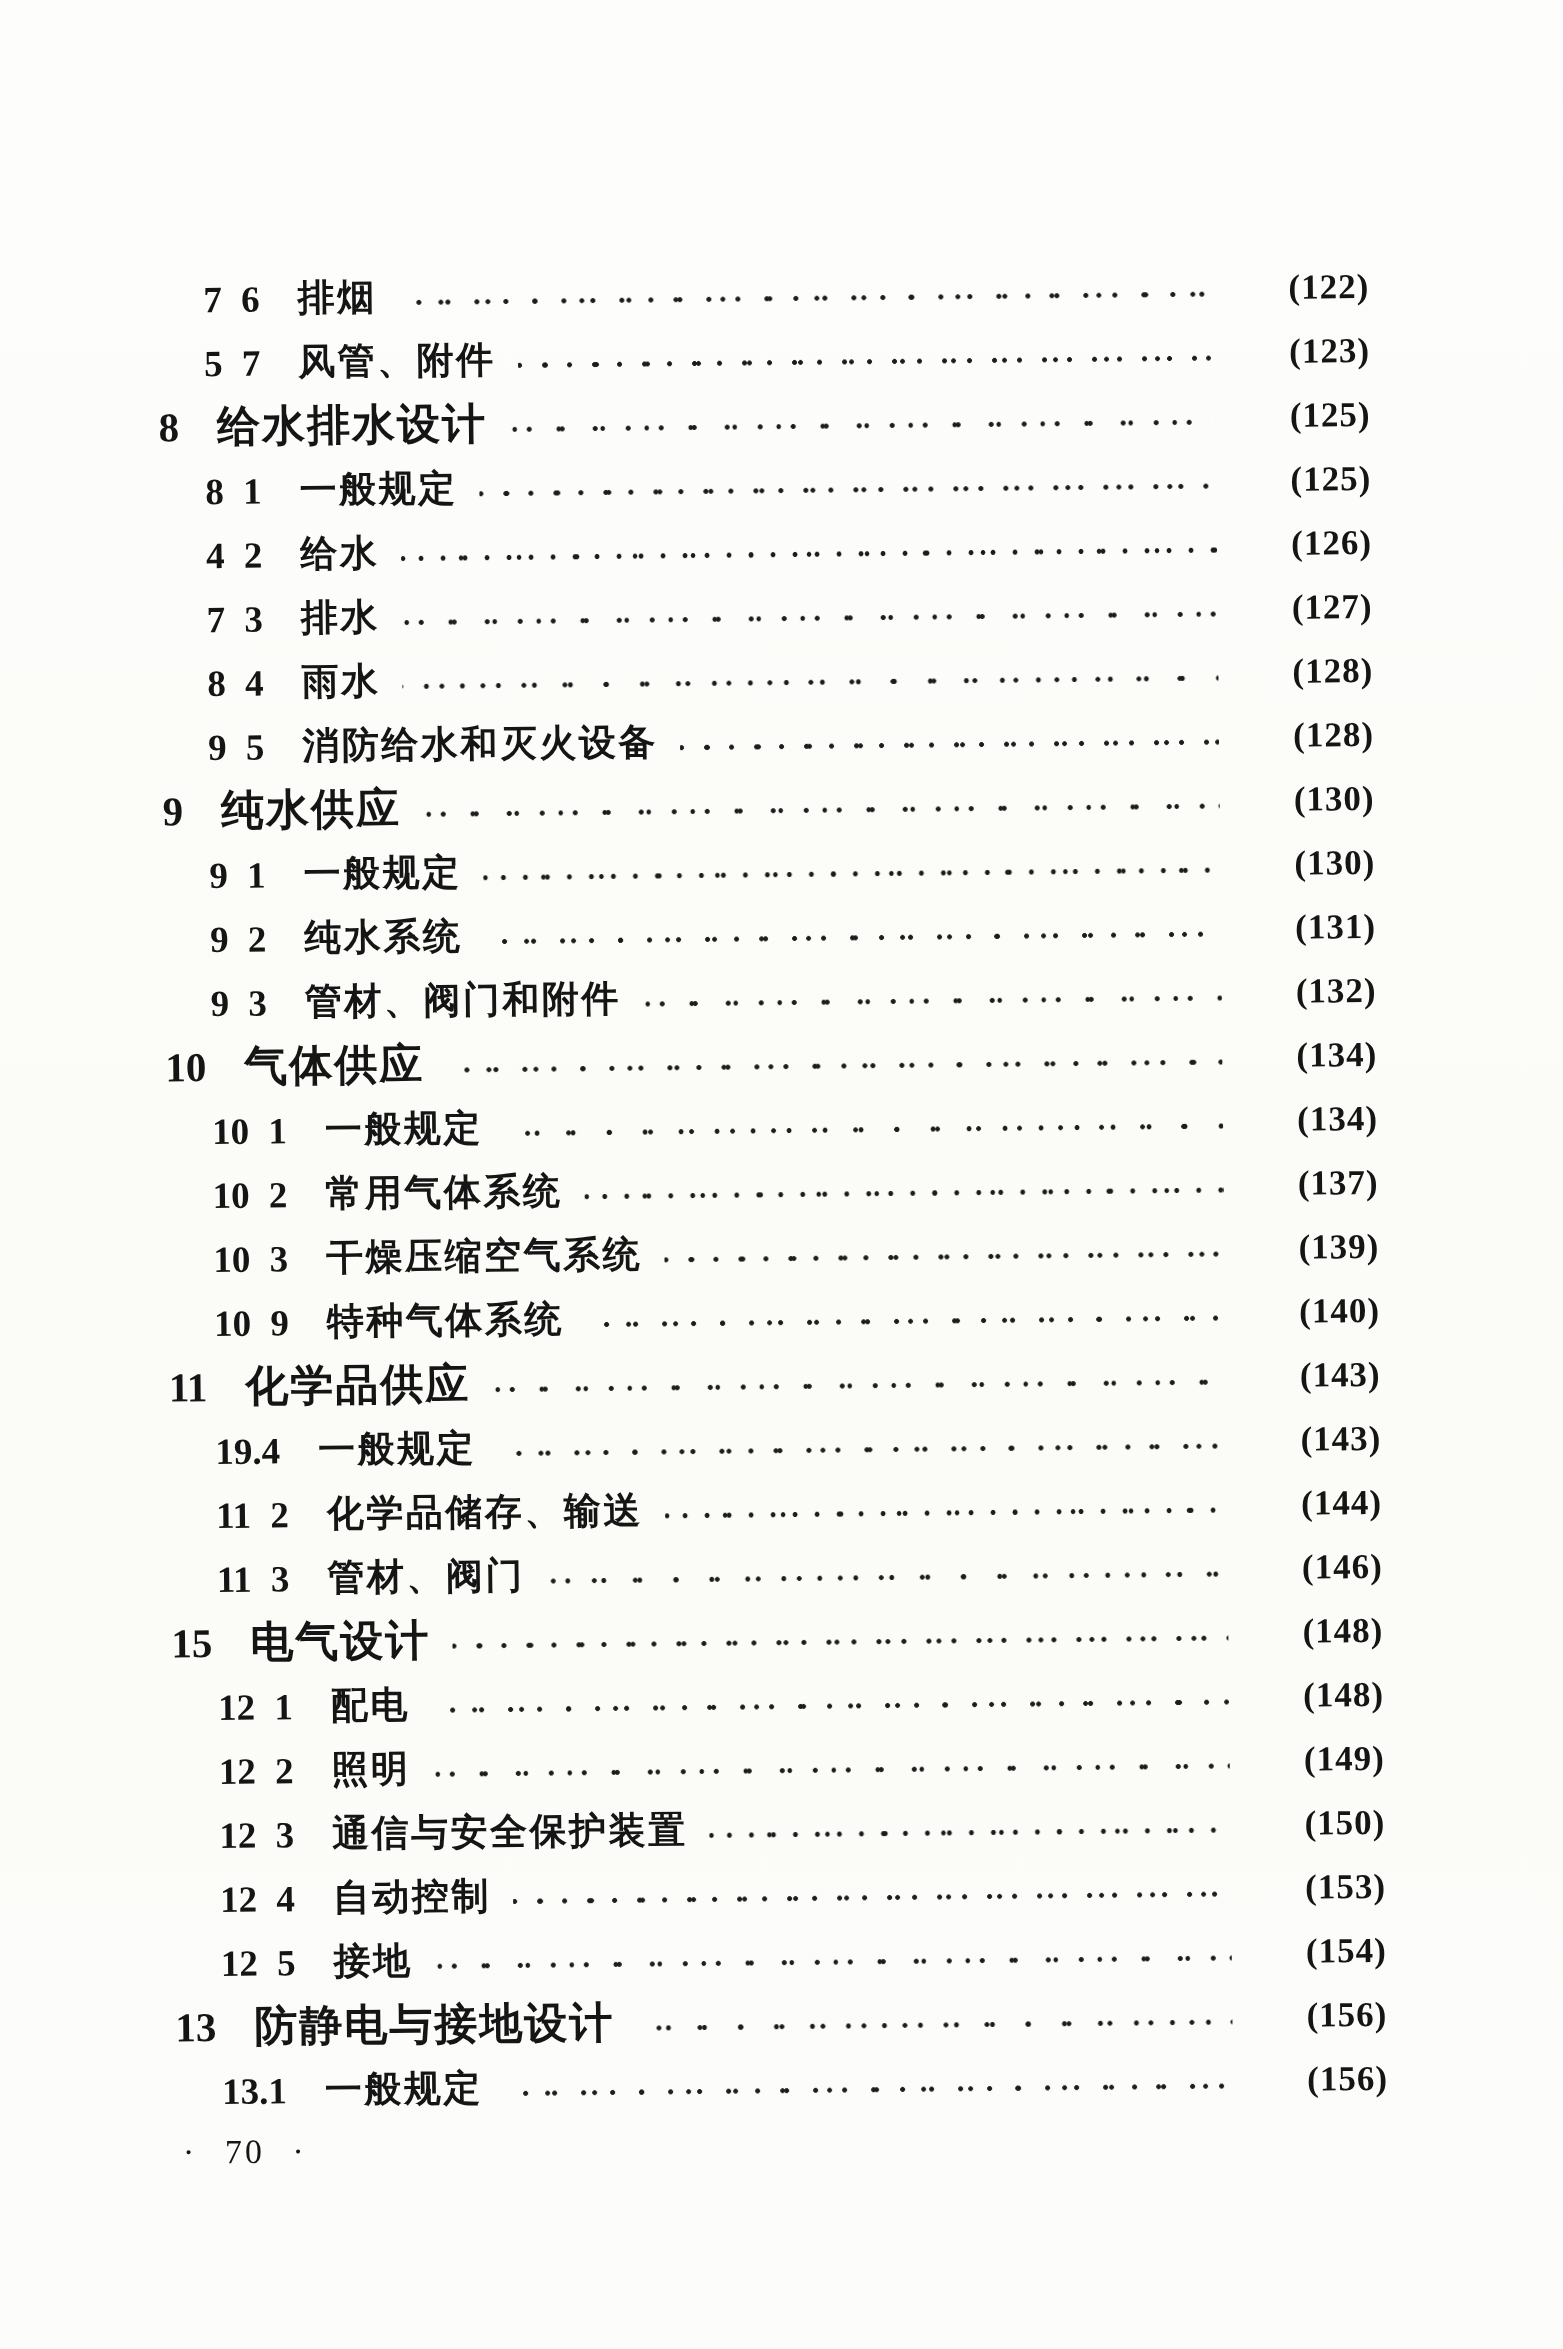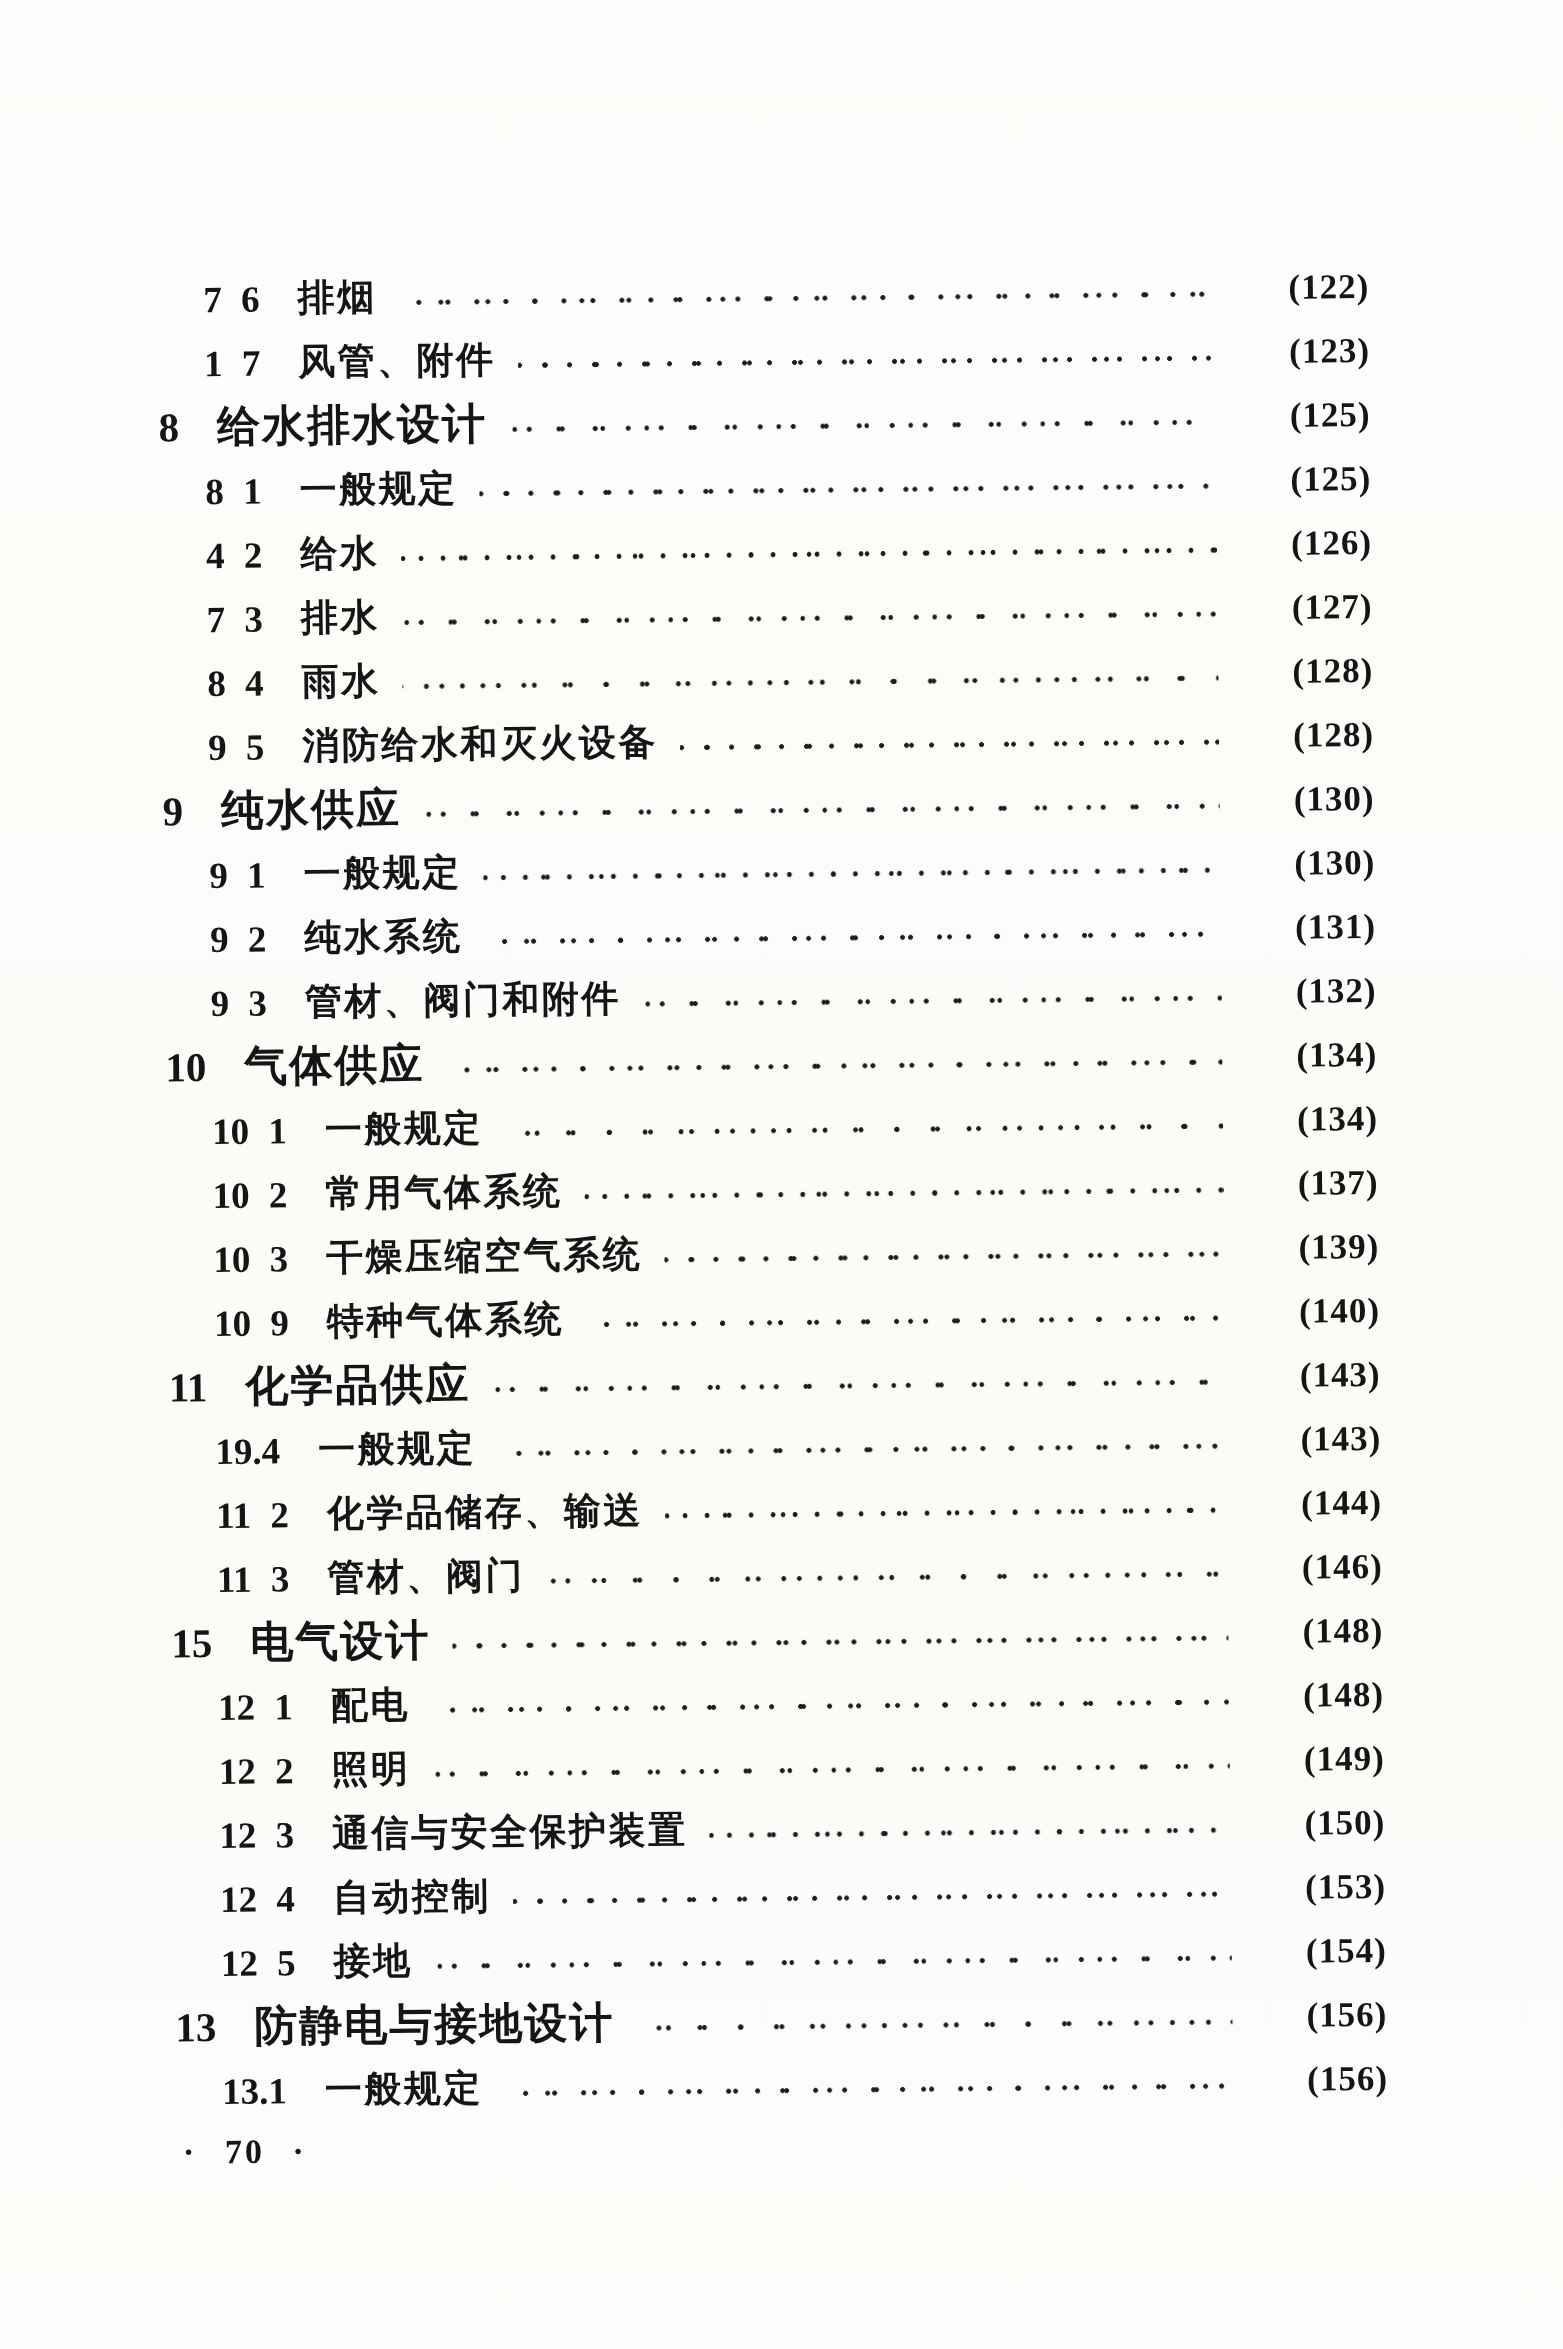--- a/index.html
+++ b/index.html
@@ -81,39 +81,39 @@
     letter-spacing:1px;
     font-weight:600;
     white-space:pre;
   }
   .footer{
     position:absolute;
     left:183px;top:2133px;
     font-size:34px;
     letter-spacing:3px;
     word-spacing:16px;
-    font-weight:700;
+    font-weight:400;
     transform:rotate(-0.4deg);
     white-space:pre;
     text-align:right;
   }
 </style>
 </head>
 <body>
 
 <div class="sheet">
   <div class="toc" id="toc">
       <div class="row sub">
         <span class="num">7 6</span>
         <span class="title">排烟</span>
         <span class="leader"></span>
         <span class="page">(122)</span>
       </div>
       <div class="row sub">
-        <span class="num">1 7</span>
+        <span class="num">5 7</span>
         <span class="title">风管、附件</span>
         <span class="leader"></span>
         <span class="page">(123)</span>
       </div>
       <div class="row chapter">
         <span class="num">8</span>
         <span class="title">给水排水设计</span>
         <span class="leader"></span>
         <span class="page">(125)</span>
       </div>

